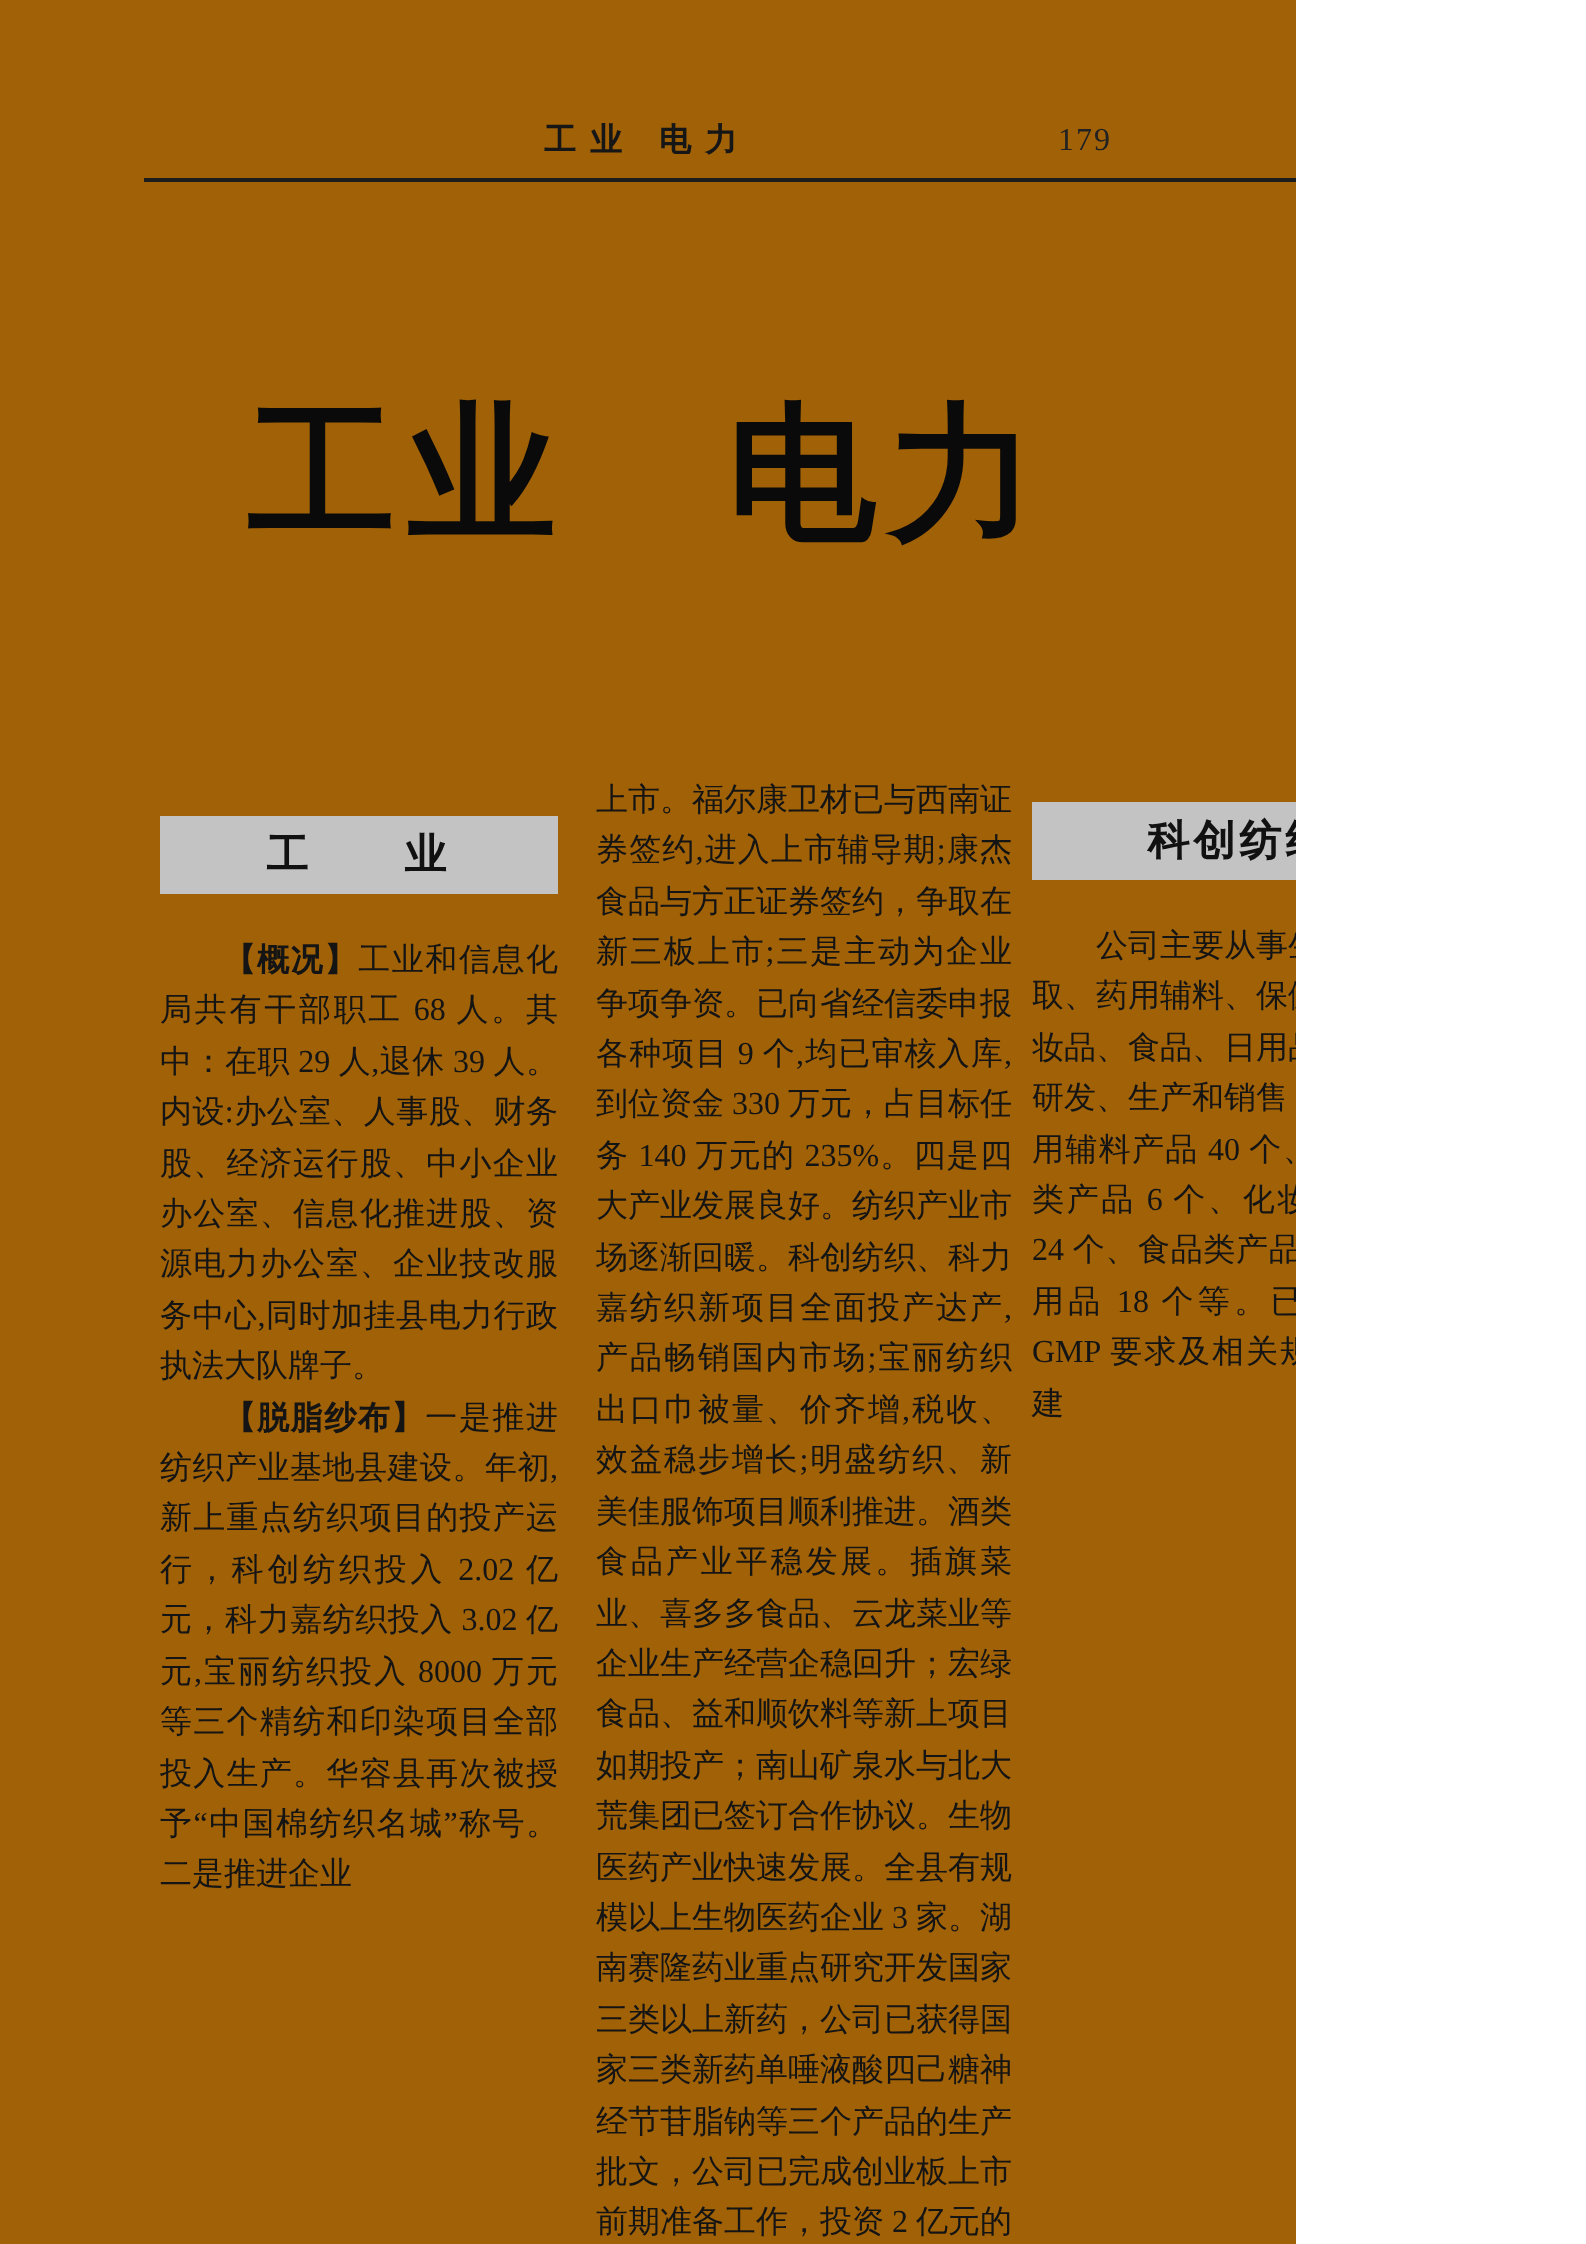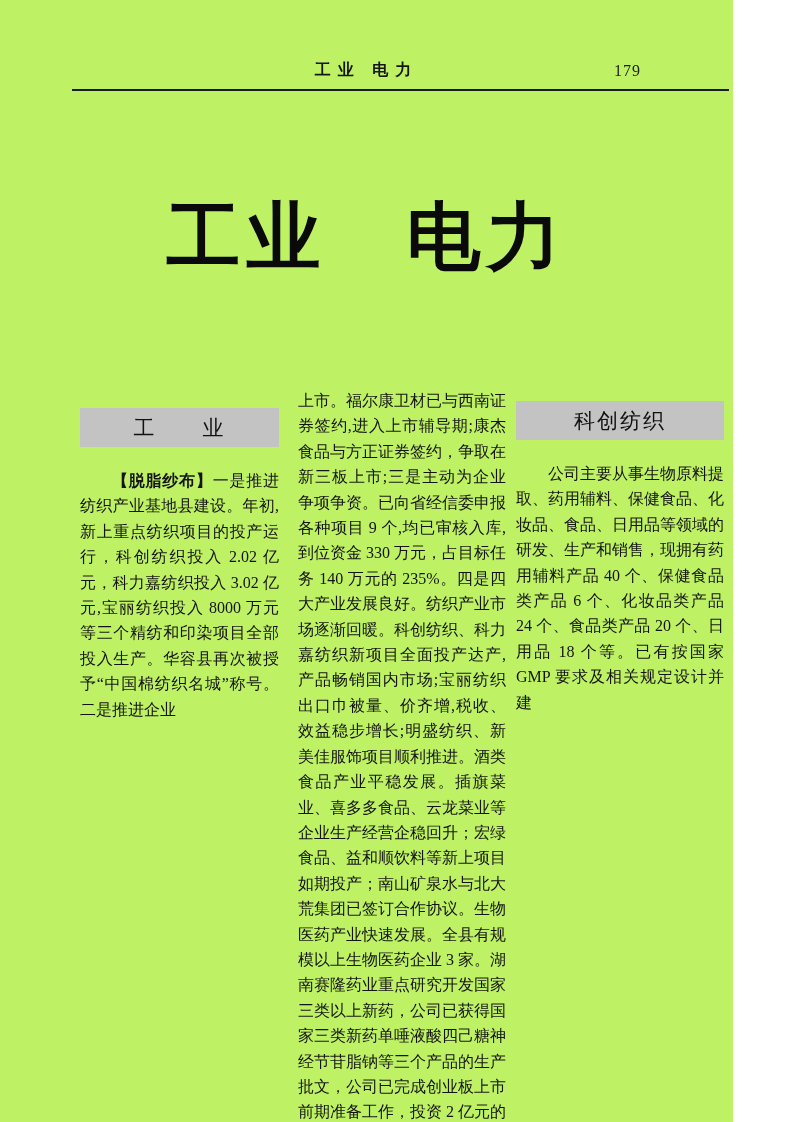--- a/index.html
+++ b/index.html
@@ -1,20 +1,20 @@
 <!DOCTYPE html>
 <html lang="zh"><head>
 <meta charset="utf-8">
 <style>
   html, body { margin: 0; padding: 0; background: #ffffff; }
   .page {
     position: relative;
-    width: 733px;
+    width: 648px;
     height: 1122px;
-    background: #bef264;
+    background: #a16207;
     color: #111111;
     font-family: "Liberation Serif", "DejaVu Serif", serif;
     overflow: hidden;
   }
 
   
   .running-head {
     position: absolute;
     top: 60px; left: 0; width: 100%;
     text-align: center;
@@ -62,21 +62,21 @@
   .col-left   { top: 408px; left: 80px;  width: 199px; }
   .col-middle { top: 388px; left: 298px; width: 208px; }
   .col-right  { top: 388px; left: 516px; width: 208px; }
 
   .section-bar {
     background: #c3c3c3;
     height: 39px;
     line-height: 39px;
     text-align: center;
     font-family: "Liberation Sans", "DejaVu Sans", sans-serif;
-    font-weight: 400;
+    font-weight: 700;
     font-size: 21px;
     letter-spacing: 2px;
     color: #111111;
     white-space: pre;
   }
   .col-left .section-bar { margin-bottom: 21px; }
   .col-right .section-bar { margin-top: 13px; margin-bottom: 21px; }
 
   p.para {
     margin: 0;
@@ -94,20 +94,21 @@
 <div class="page">
 
   <div class="running-head">工业 电力</div>
   <div class="page-number">179</div>
   <div class="header-rule"></div>
 
   <div class="chapter-title">工业　电力</div>
 
   <div class="col col-left">
     <div class="section-bar">工　　业</div>
+    <p class="para"><span class="para-head">【概况】</span><span>工业和信息化局共有干部职工 68 人。其中：在职 29 人,退休 39 人。内设:办公室、人事股、财务股、经济运行股、中小企业办公室、信息化推进股、资源电力办公室、企业技改服务中心,同时加挂县电力行政执法大队牌子。</span></p>
     <p class="para"><span class="para-head">【脱脂纱布】</span><span>一是推进纺织产业基地县建设。年初,新上重点纺织项目的投产运行，科创纺织投入 2.02 亿元，科力嘉纺织投入 3.02 亿元,宝丽纺织投入 8000 万元等三个精纺和印染项目全部投入生产。华容县再次被授予“中国棉纺织名城”称号。二是推进企业</span></p>
   </div>
 
   <div class="col col-middle">
     <p class="para noindent">上市。福尔康卫材已与西南证券签约,进入上市辅导期;康杰食品与方正证券签约，争取在新三板上市;三是主动为企业争项争资。已向省经信委申报各种项目 9 个,均已审核入库,到位资金 330 万元，占目标任务 140 万元的 235%。四是四大产业发展良好。纺织产业市场逐渐回暖。科创纺织、科力嘉纺织新项目全面投产达产,产品畅销国内市场;宝丽纺织出口巾被量、价齐增,税收、效益稳步增长;明盛纺织、新美佳服饰项目顺利推进。酒类食品产业平稳发展。插旗菜业、喜多多食品、云龙菜业等企业生产经营企稳回升；宏绿食品、益和顺饮料等新上项目如期投产；南山矿泉水与北大荒集团已签订合作协议。生物医药产业快速发展。全县有规模以上生物医药企业 3 家。湖南赛隆药业重点研究开发国家三类以上新药，公司已获得国家三类新药单唾液酸四己糖神经节苷脂钠等三个产品的生产批文，公司已完成创业板上市前期准备工作，投资 2 亿元的长沙分公司</p>
   </div>
 
   <div class="col col-right">
     <div class="section-bar">科创纺织</div>
     <p class="para"><span class="para-head"></span><span>公司主要从事生物原料提取、药用辅料、保健食品、化妆品、食品、日用品等领域的研发、生产和销售，现拥有药用辅料产品 40 个、保健食品类产品 6 个、化妆品类产品 24 个、食品类产品 20 个、日用品 18 个等。已有按国家 GMP 要求及相关规定设计并建</span></p>

